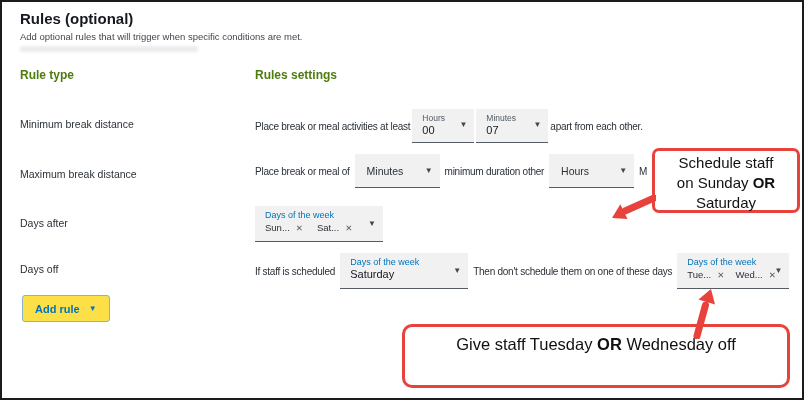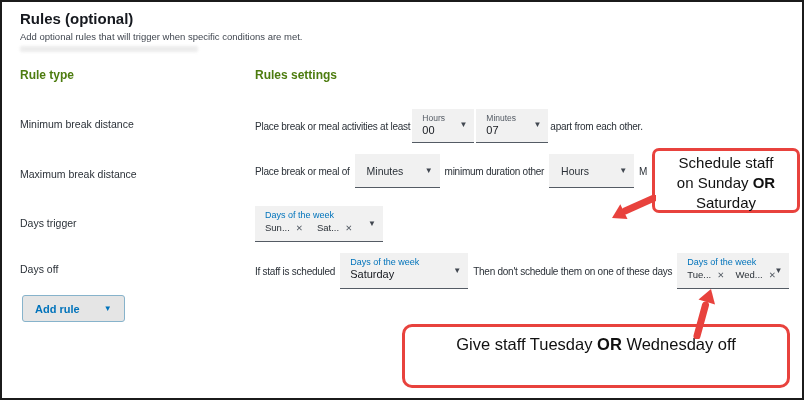--- a/index.html
+++ b/index.html
@@ -35,22 +35,22 @@
   
   .multisel { position:relative; height:36px; background:#f1f1f1; border-bottom:1px solid #545b64; cursor:pointer; }
   .multisel .ms-label { display:block; padding:4px 0 0 10px; font-size:9px; color:#0073bb; }
   .multisel .ms-tokens { display:flex; align-items:center; gap:14px; padding:2px 0 0 10px; }
   .token { display:flex; align-items:center; gap:6px; font-size:9.5px; color:#2b3138; }
   .token .x { font-size:8.5px; color:#545b64; cursor:pointer; }
   .multisel .chev { top:14px; }
 
   .add-rule-btn {
     position:absolute; left:20px; top:293px; height:27px;
-    background:#e5e5e5; border:1px solid #87b3cb; border-radius:3px;
-    display:flex; align-items:center; gap:24px; padding:0 12px;
+    background:#fde047; border:1px solid #87b3cb; border-radius:3px;
+    display:flex; align-items:center; gap:9px; padding:0 12px;
     font-size:11px; font-weight:600; color:#0073bb; cursor:pointer;
   }
   .add-rule-btn .caret { font-size:8px; color:#0073bb; }
 
   .callout {
     position:absolute; background:#fff; border:3px solid #e8423d;
     text-align:center; color:#111; z-index:10;
   }
   .callout.top-right { left:650px; top:146px; width:148px; height:65px; border-radius:7px; font-size:15px; line-height:20px; padding-top:2px; }
   .callout.bottom { left:400px; top:322px; width:388px; height:64px; border-radius:10px; font-size:16.5px; line-height:24px; padding-top:5px; }
@@ -96,21 +96,21 @@
       <span class="chev">▼</span>
     </div>
     <span class="row-text">minimum duration other</span>
     <div class="sel-flat" style="width:85px;">
       <span class="s-value">Hours</span>
       <span class="chev">▼</span>
     </div>
     <span class="row-text">M</span>
   </div>
 
-  <div class="row-label" style="top:215px;">Days trigger</div>
+  <div class="row-label" style="top:215px;">Days after</div>
   <div class="row" style="top:204px; height:36px; gap:6px;">
     <div class="multisel" style="width:128px;">
       <span class="ms-label">Days of the week</span>
       <div class="ms-tokens">
         <span class="token">
           <span>Sun...</span>
           <span class="x">✕</span>
         </span>
         <span class="token">
           <span>Sat...</span>

